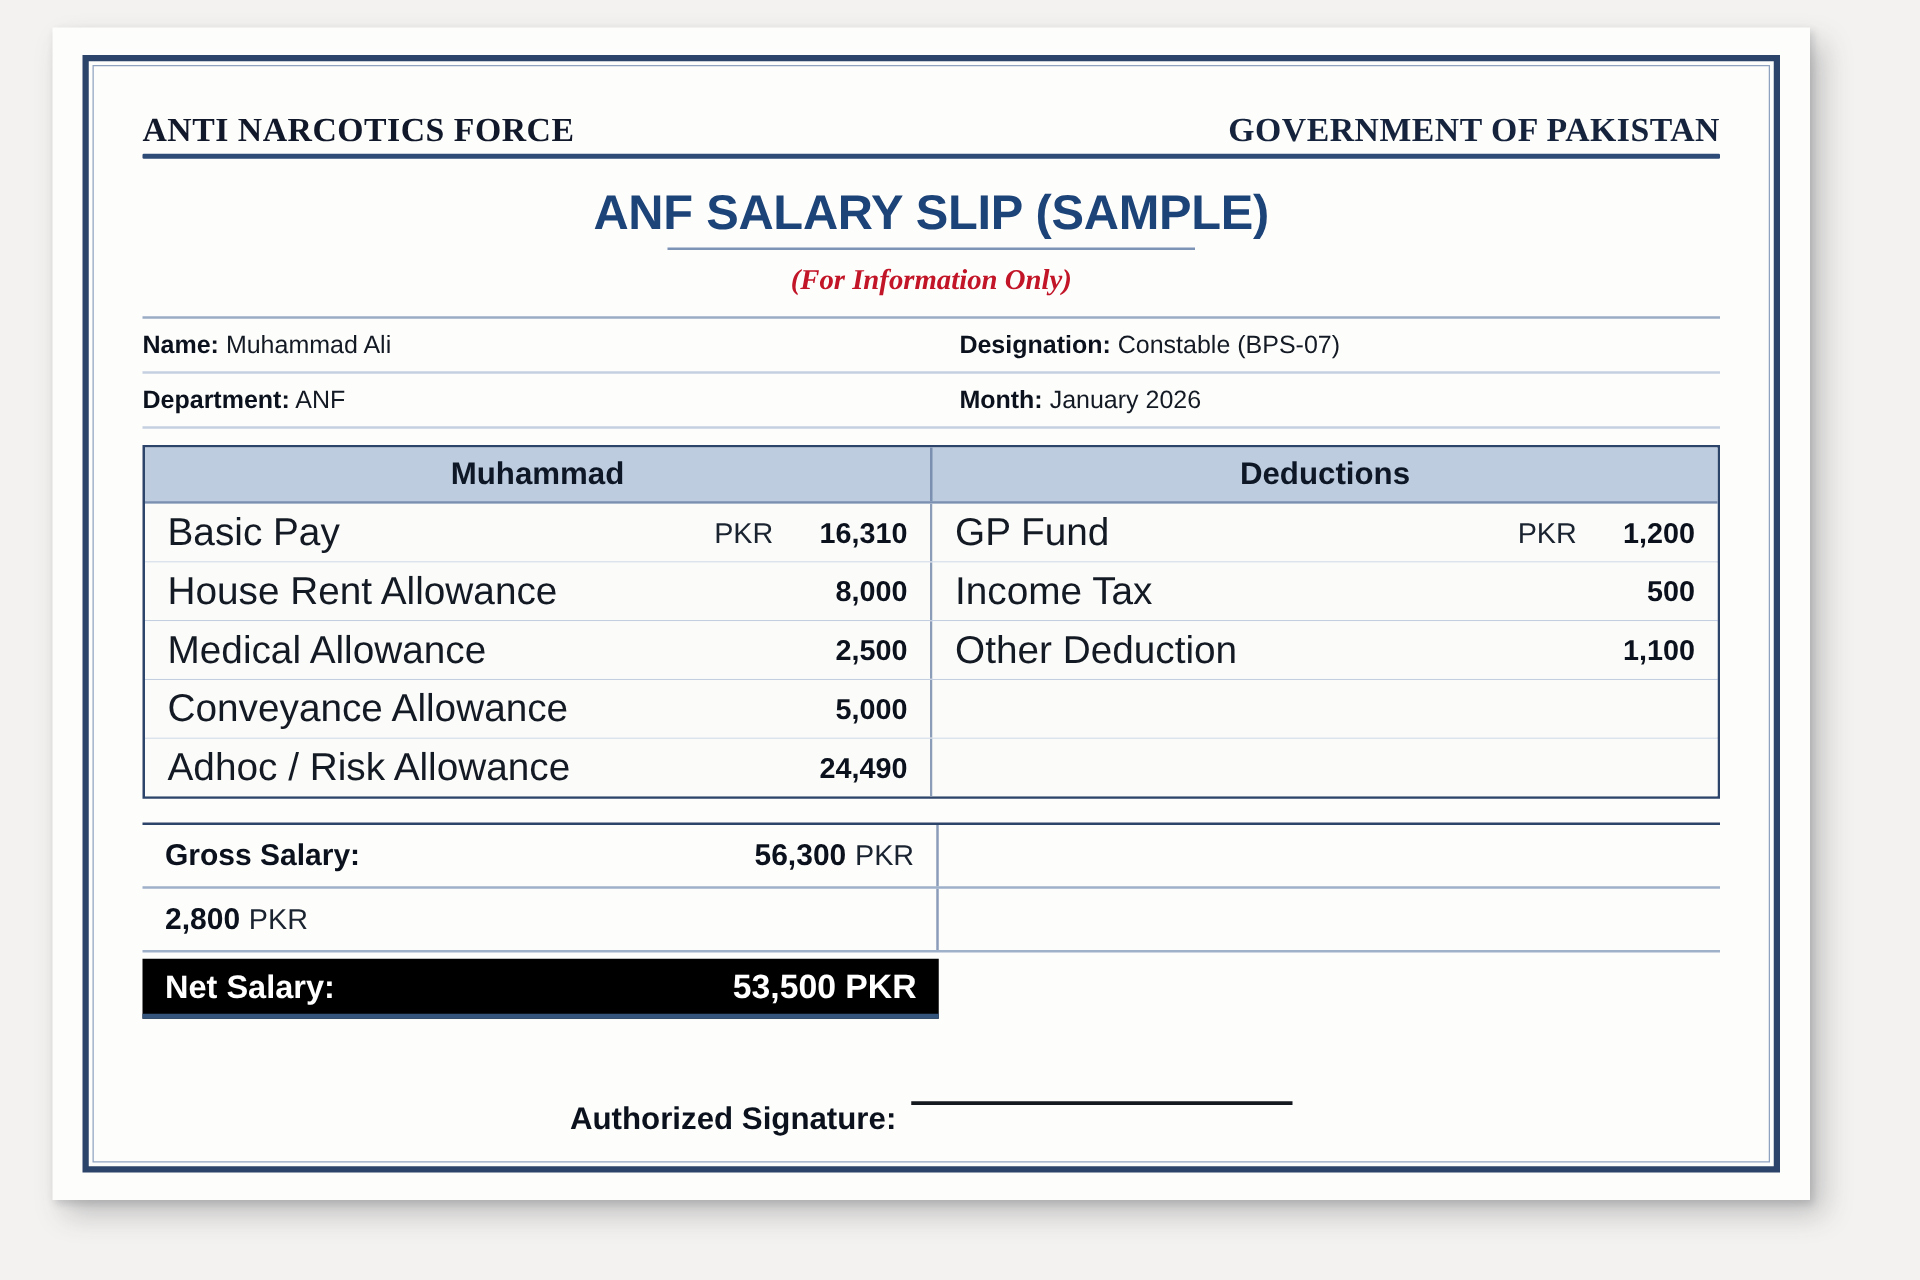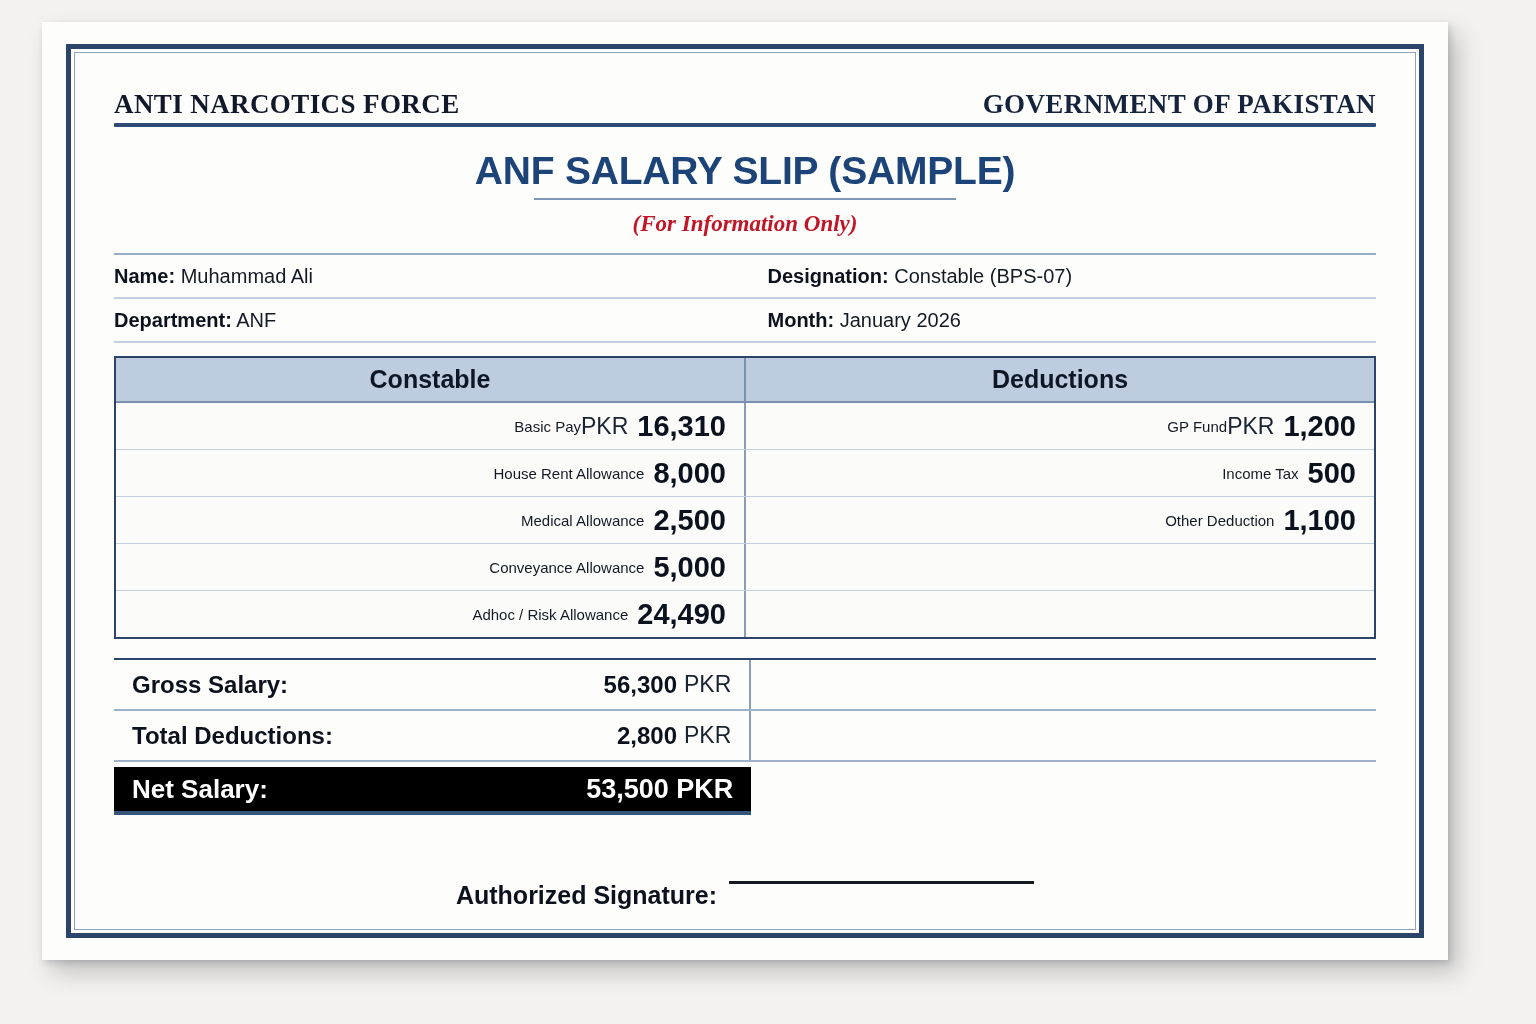--- a/index.html
+++ b/index.html
@@ -171,30 +171,30 @@
     flex: 1;
     display: flex;
     align-items: center;
     padding: 0 18px;
     box-sizing: border-box;
     background: #fbfbfa;
   }
   .cell.first { border-right: 2px solid #8a9cb8; }
   .cell .item {
     flex: 1;
-    font-size: 15px;
+    font-size: 31px;
     color: #141a24;
     white-space: nowrap;
-    text-align: right;
   }
   .cell .amt {
-    font-size: 29px;
+    font-size: 23px;
     font-weight: bold;
     color: #0c121d;
     white-space: nowrap;
+    margin-left: 28px;
   }
   .cell .cur {
     font-size: 23px;
     font-weight: normal;
     color: #1a2330;
     margin-right: 9px;
   }
 
   
   .summary {
@@ -327,21 +327,21 @@
         </div>
         <div class="info-cell right">
           <span class="info-label">Month:</span>
           <span class="info-value">January 2026</span>
         </div>
       </div>
     </div>
 
     <div class="ded-table">
       <div class="th-row">
-        <div class="th-cell first">Constable</div>
+        <div class="th-cell first">Muhammad</div>
         <div class="th-cell">Deductions</div>
       </div>
       <div id="table-body">
           <div class="body-row">
             <div class="cell first">
               <span class="item">Basic Pay</span>
               <span class="cur">PKR</span>
               <span class="amt">16,310</span>
             </div>
             <div class="cell">
@@ -405,21 +405,20 @@
       <div class="sum-row">
         <div class="sum-left">
           <span class="sum-label">Gross Salary:</span>
           <span class="sum-amt">56,300</span>
           <span class="sum-cur">PKR</span>
         </div>
         <div class="sum-right"></div>
       </div>
       <div class="sum-row">
         <div class="sum-left">
-          <span class="sum-label">Total Deductions:</span>
           <span class="sum-amt">2,800</span>
           <span class="sum-cur">PKR</span>
         </div>
         <div class="sum-right"></div>
       </div>
       <div class="net-row">
         <div class="net-bar">
           <span class="net-label">Net Salary:</span>
           <span class="net-amt">53,500 PKR</span>
         </div>

